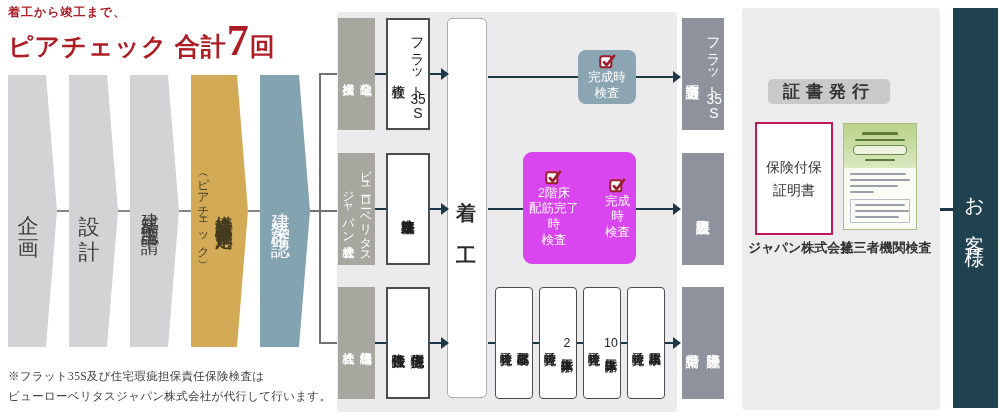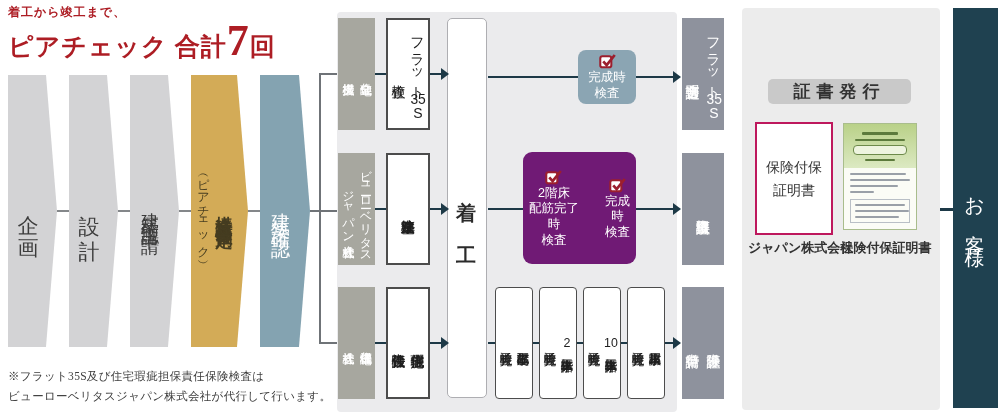--- a/index.html
+++ b/index.html
@@ -39,21 +39,21 @@
   .panel{background:#ebebed;border-radius:4px;}
   .orgbox{background:#a7a79f;color:#fff;display:flex;align-items:center;justify-content:center;
           font-size:12px;line-height:1.45;text-align:center;}
   .inspbox{background:#fff;border:2px solid #4c4c4c;display:flex;align-items:center;justify-content:center;
            font-size:14px;font-weight:500;color:#1e1e1e;line-height:1.35;text-align:center;box-sizing:border-box;}
   .startbox{background:#fff;border:1px solid #aeaeb2;border-radius:5px;display:flex;align-items:center;
             justify-content:center;box-sizing:border-box;}
   .start-label{font-size:20px;font-weight:bold;color:#2a2a2a;letter-spacing:46px;transform:translateY(23px);}
   .chkbox1{background:#8ba5b3;border-radius:8px;display:flex;flex-direction:column;align-items:center;
            justify-content:center;gap:1px;}
-  .chkbox2{background:#701a75;border-radius:9px;display:flex;align-items:center;justify-content:center;gap:14px;}
+  .chkbox2{background:#d946ef;border-radius:9px;display:flex;align-items:center;justify-content:center;gap:14px;}
   .chk-item{display:flex;flex-direction:column;align-items:center;gap:1px;}
   .chk-label{color:#fff;font-size:12.5px;line-height:1.25;text-align:center;white-space:pre-line;}
   .stagebox{background:#fff;border:1px solid #4c4c4c;border-radius:4px;display:flex;align-items:center;
             justify-content:center;font-size:12.5px;color:#1e1e1e;line-height:1.35;text-align:center;box-sizing:border-box;}
   .resultbox{background:#8e929d;color:#fff;display:flex;align-items:center;justify-content:center;
              font-size:14px;line-height:1.5;text-align:center;}
 
   
   .badge{background:#c9c9c9;border-radius:5px;display:flex;align-items:center;justify-content:center;
          font-size:17px;font-weight:bold;color:#333;letter-spacing:6px;}
@@ -218,21 +218,21 @@
     <span class="v vt">フラット<span class="tcy">35</span><span class="tcy">S</span><br>適合証明書</span>
   </div>
   <div class="abs resultbox" style="left:682px;top:153px;width:42px;height:112px;">
     <span class="v vt">検査済証取得</span>
   </div>
   <div class="abs resultbox" style="left:682px;top:287px;width:42px;height:112px;">
     <span class="v vt">保険証券<br>発行申請</span>
   </div>
 
   <div class="abs panel" style="left:742px;top:8px;width:198px;height:402px;background:#ececec;"></div>
-  <div class="abs badge" style="left:768px;top:79px;width:143px;height:25px;">
+  <div class="abs badge" style="left:768px;top:79px;width:122px;height:25px;">
     <span>証書発行</span>
   </div>
   <div class="abs doc1" style="left:755px;top:122px;width:78px;height:113px;">
     <span>保険付保
 証明書</span>
   </div>
   <div class="abs doc2" style="left:843px;top:123px;width:74px;height:107px;">
     <div class="doc2-head">
       <div class="gbar" style="width:36px;"></div>
       <div class="gbar" style="width:50px;height:2px;"></div>
@@ -245,21 +245,21 @@
       <div class="bbar" style="width:48px;"></div>
       <div class="bbar" style="width:24px;"></div>
       <div class="bbox">
         <div class="bbar" style="width:50px;"></div>
         <div class="bbar" style="width:54px;"></div>
         <div class="bbar" style="width:44px;"></div>
       </div>
     </div>
   </div>
   <div class="abs cap" style="left:748px;top:239px;width:92px;">ジャパン株式会社</div>
-  <div class="abs cap" style="left:840px;top:239px;width:92px;">保険付保証明書</div>
+  <div class="abs cap" style="left:840px;top:239px;width:92px;">第三者機関検査</div>
 
   <div class="hline" style="left:940px;top:208px;width:13px;height:3px;"></div>
   <div class="abs custbar" style="left:953px;top:8px;width:45px;height:400px;">
     <span class="v cust-label">お客様</span>
   </div>
 
   <div class="abs footnote serif" style="left:8px;top:366px;">※フラット35S及び住宅瑕疵担保責任保険検査は
 ビューローベリタスジャパン株式会社が代行して行います。</div>
 
 </div>

